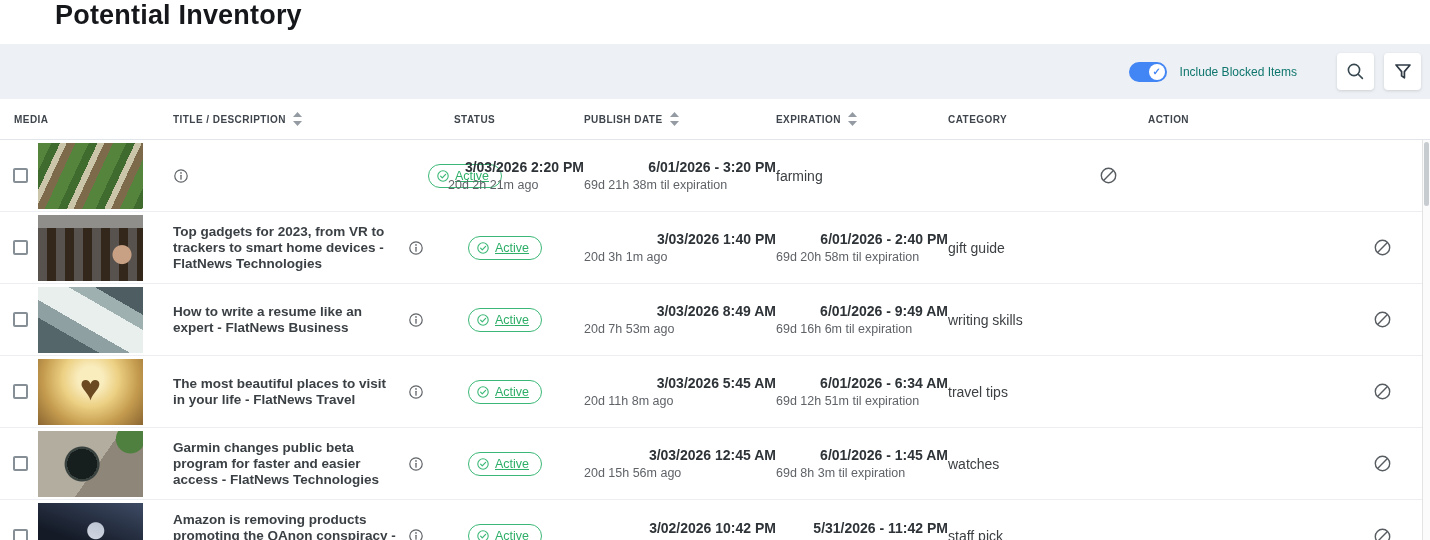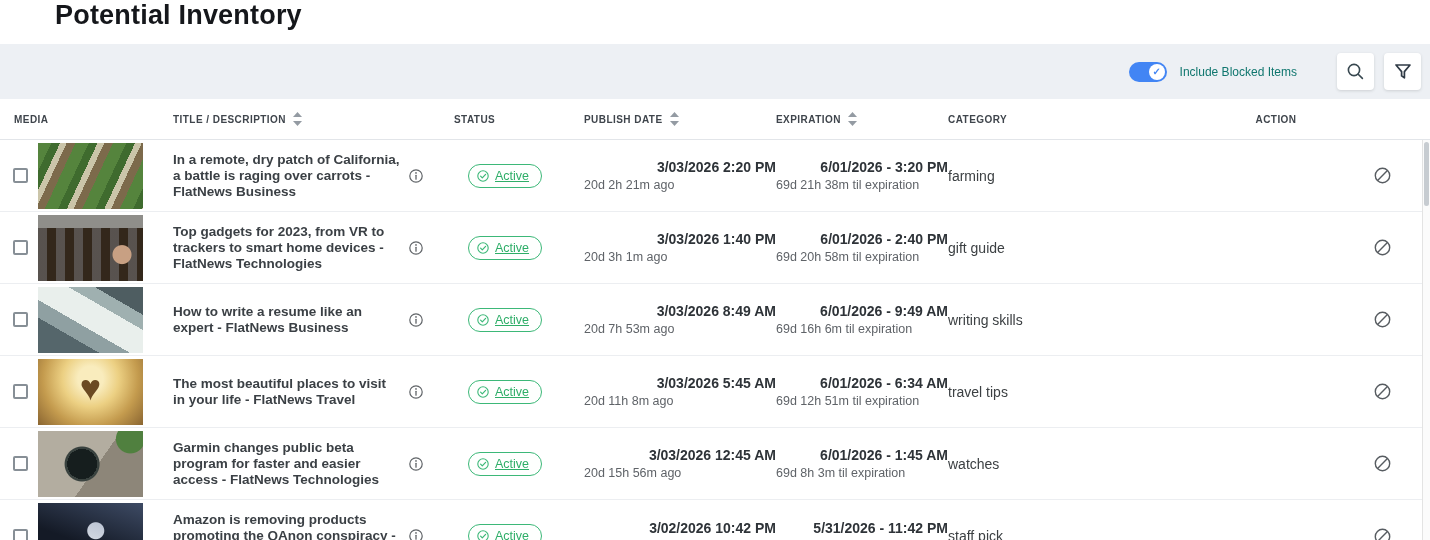--- a/index.html
+++ b/index.html
@@ -26,21 +26,21 @@
 
   
   .grid-cols { display:grid;
     grid-template-columns:38px 135px 235px 40px 136px 192px 172px 200px 1fr; }
   .table-head { height:41px; align-items:center; border-bottom:1px solid #e2e5e9;
                 background:#fff; padding-right:8px; }
   .th { font-size:10px; font-weight:700; color:#3f454c; letter-spacing:.45px;
         display:flex; align-items:center; gap:7px; }
   .th-media  { grid-column:1/3; padding-left:14px; }
   .th-status { padding-left:6px; }
-  .th-action { justify-content:center; padding-right:18px; }
+  .th-action { justify-content:flex-start; padding-right:18px; }
   .sort-icon { display:inline-flex; cursor:pointer; }
 
   .row { height:72px; align-items:center; border-bottom:1px solid #eceef1; padding-right:8px; }
   .row:last-child { border-bottom:none; }
   .cell-check { padding-left:13px; }
   .checkbox { width:15px; height:15px; border:2px solid #878f96; border-radius:2px;
               background:#fff; cursor:pointer; }
   .thumb { width:105px; height:66px; position:relative; overflow:hidden; }
   .cell-title { font-size:13.5px; font-weight:700; color:#3b4045; line-height:16px; padding-right:8px; }
   .cell-info { display:flex; }
@@ -156,21 +156,20 @@
   </div>
 
   <div class="rows-clip">
     <div class="row grid-cols">
       <div class="cell-check">
         <div class="checkbox"></div>
       </div>
       <div>
         <div class="thumb thumb-0" title="farm field with rows of green carrot crops"></div>
       </div>
-      <div class="cell-title">In a remote, dry patch of California, a battle is raging over carrots - FlatNews Business</div>
       <div class="cell-info">
         <span style="display:flex;cursor:pointer;">
           <svg width="16" height="16" viewBox="0 0 16 16">
               <circle cx="8" cy="8" r="6.2" fill="none" stroke="#606468" stroke-width="1.2"></circle>
               <line x1="8" y1="7.3" x2="8" y2="11.2" stroke="#606468" stroke-width="1.3" stroke-linecap="round"></line>
               <circle cx="8" cy="4.9" r="0.85" fill="#606468"></circle>
             </svg>
         </span>
       </div>
       <div>

